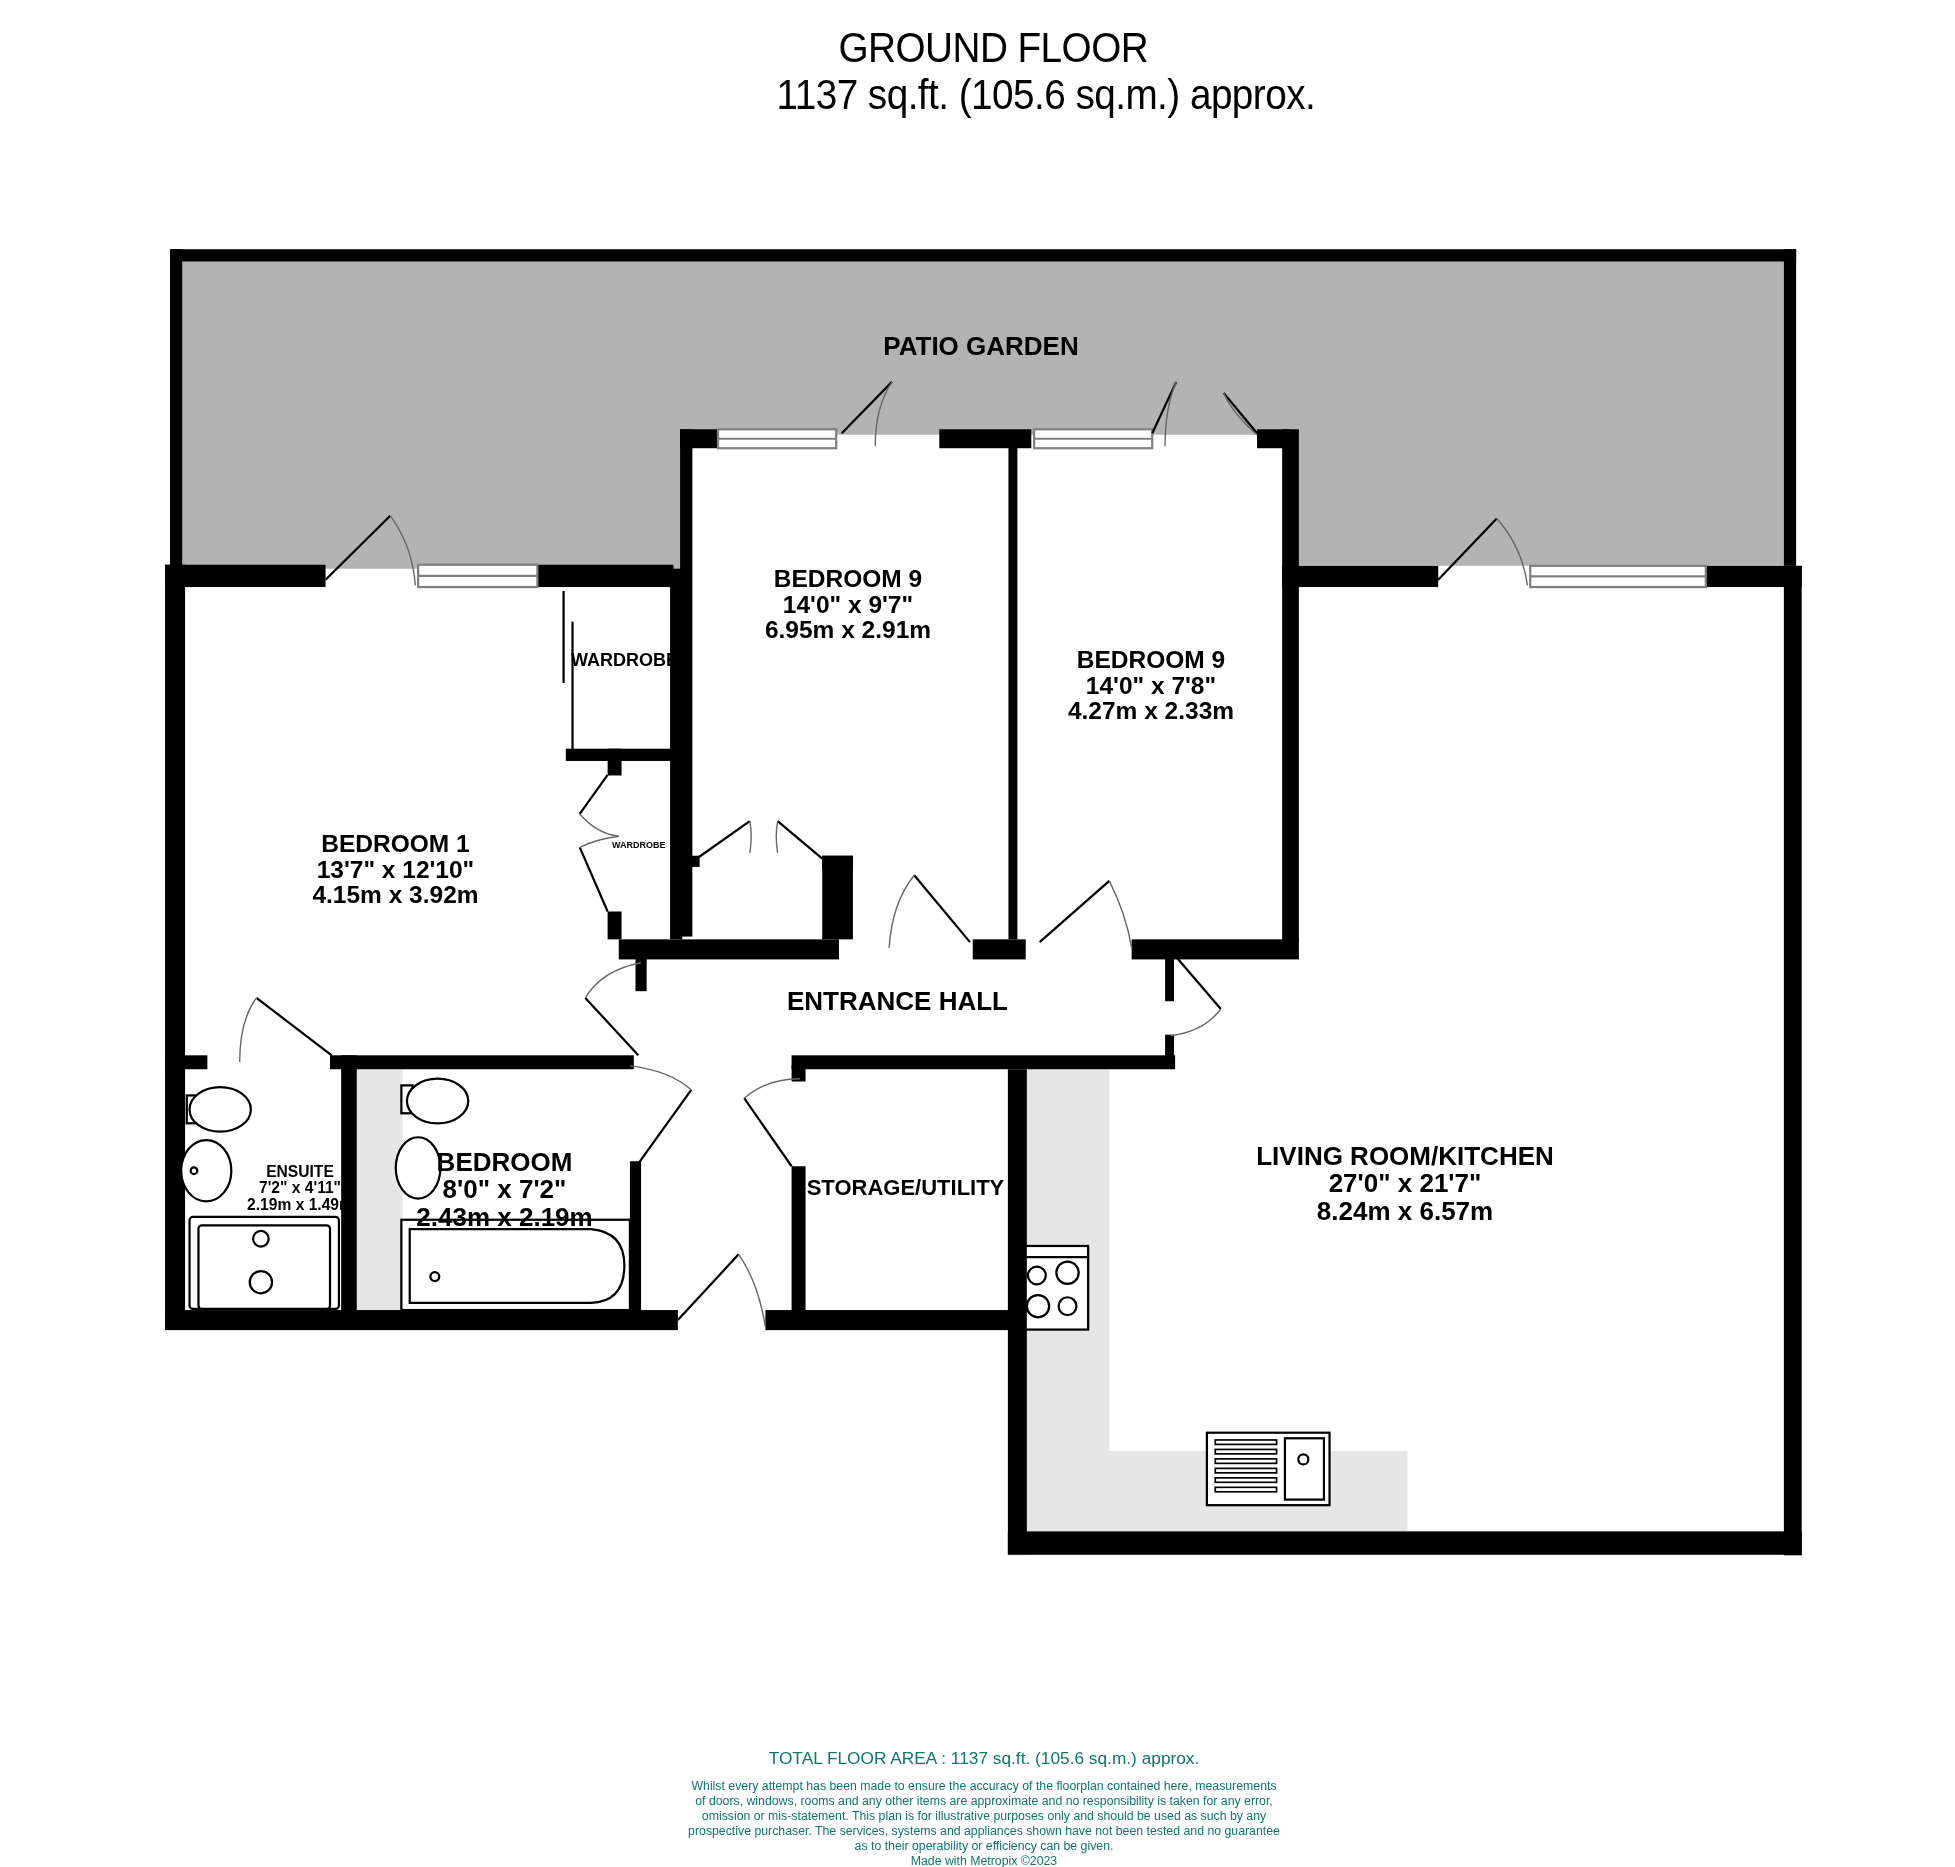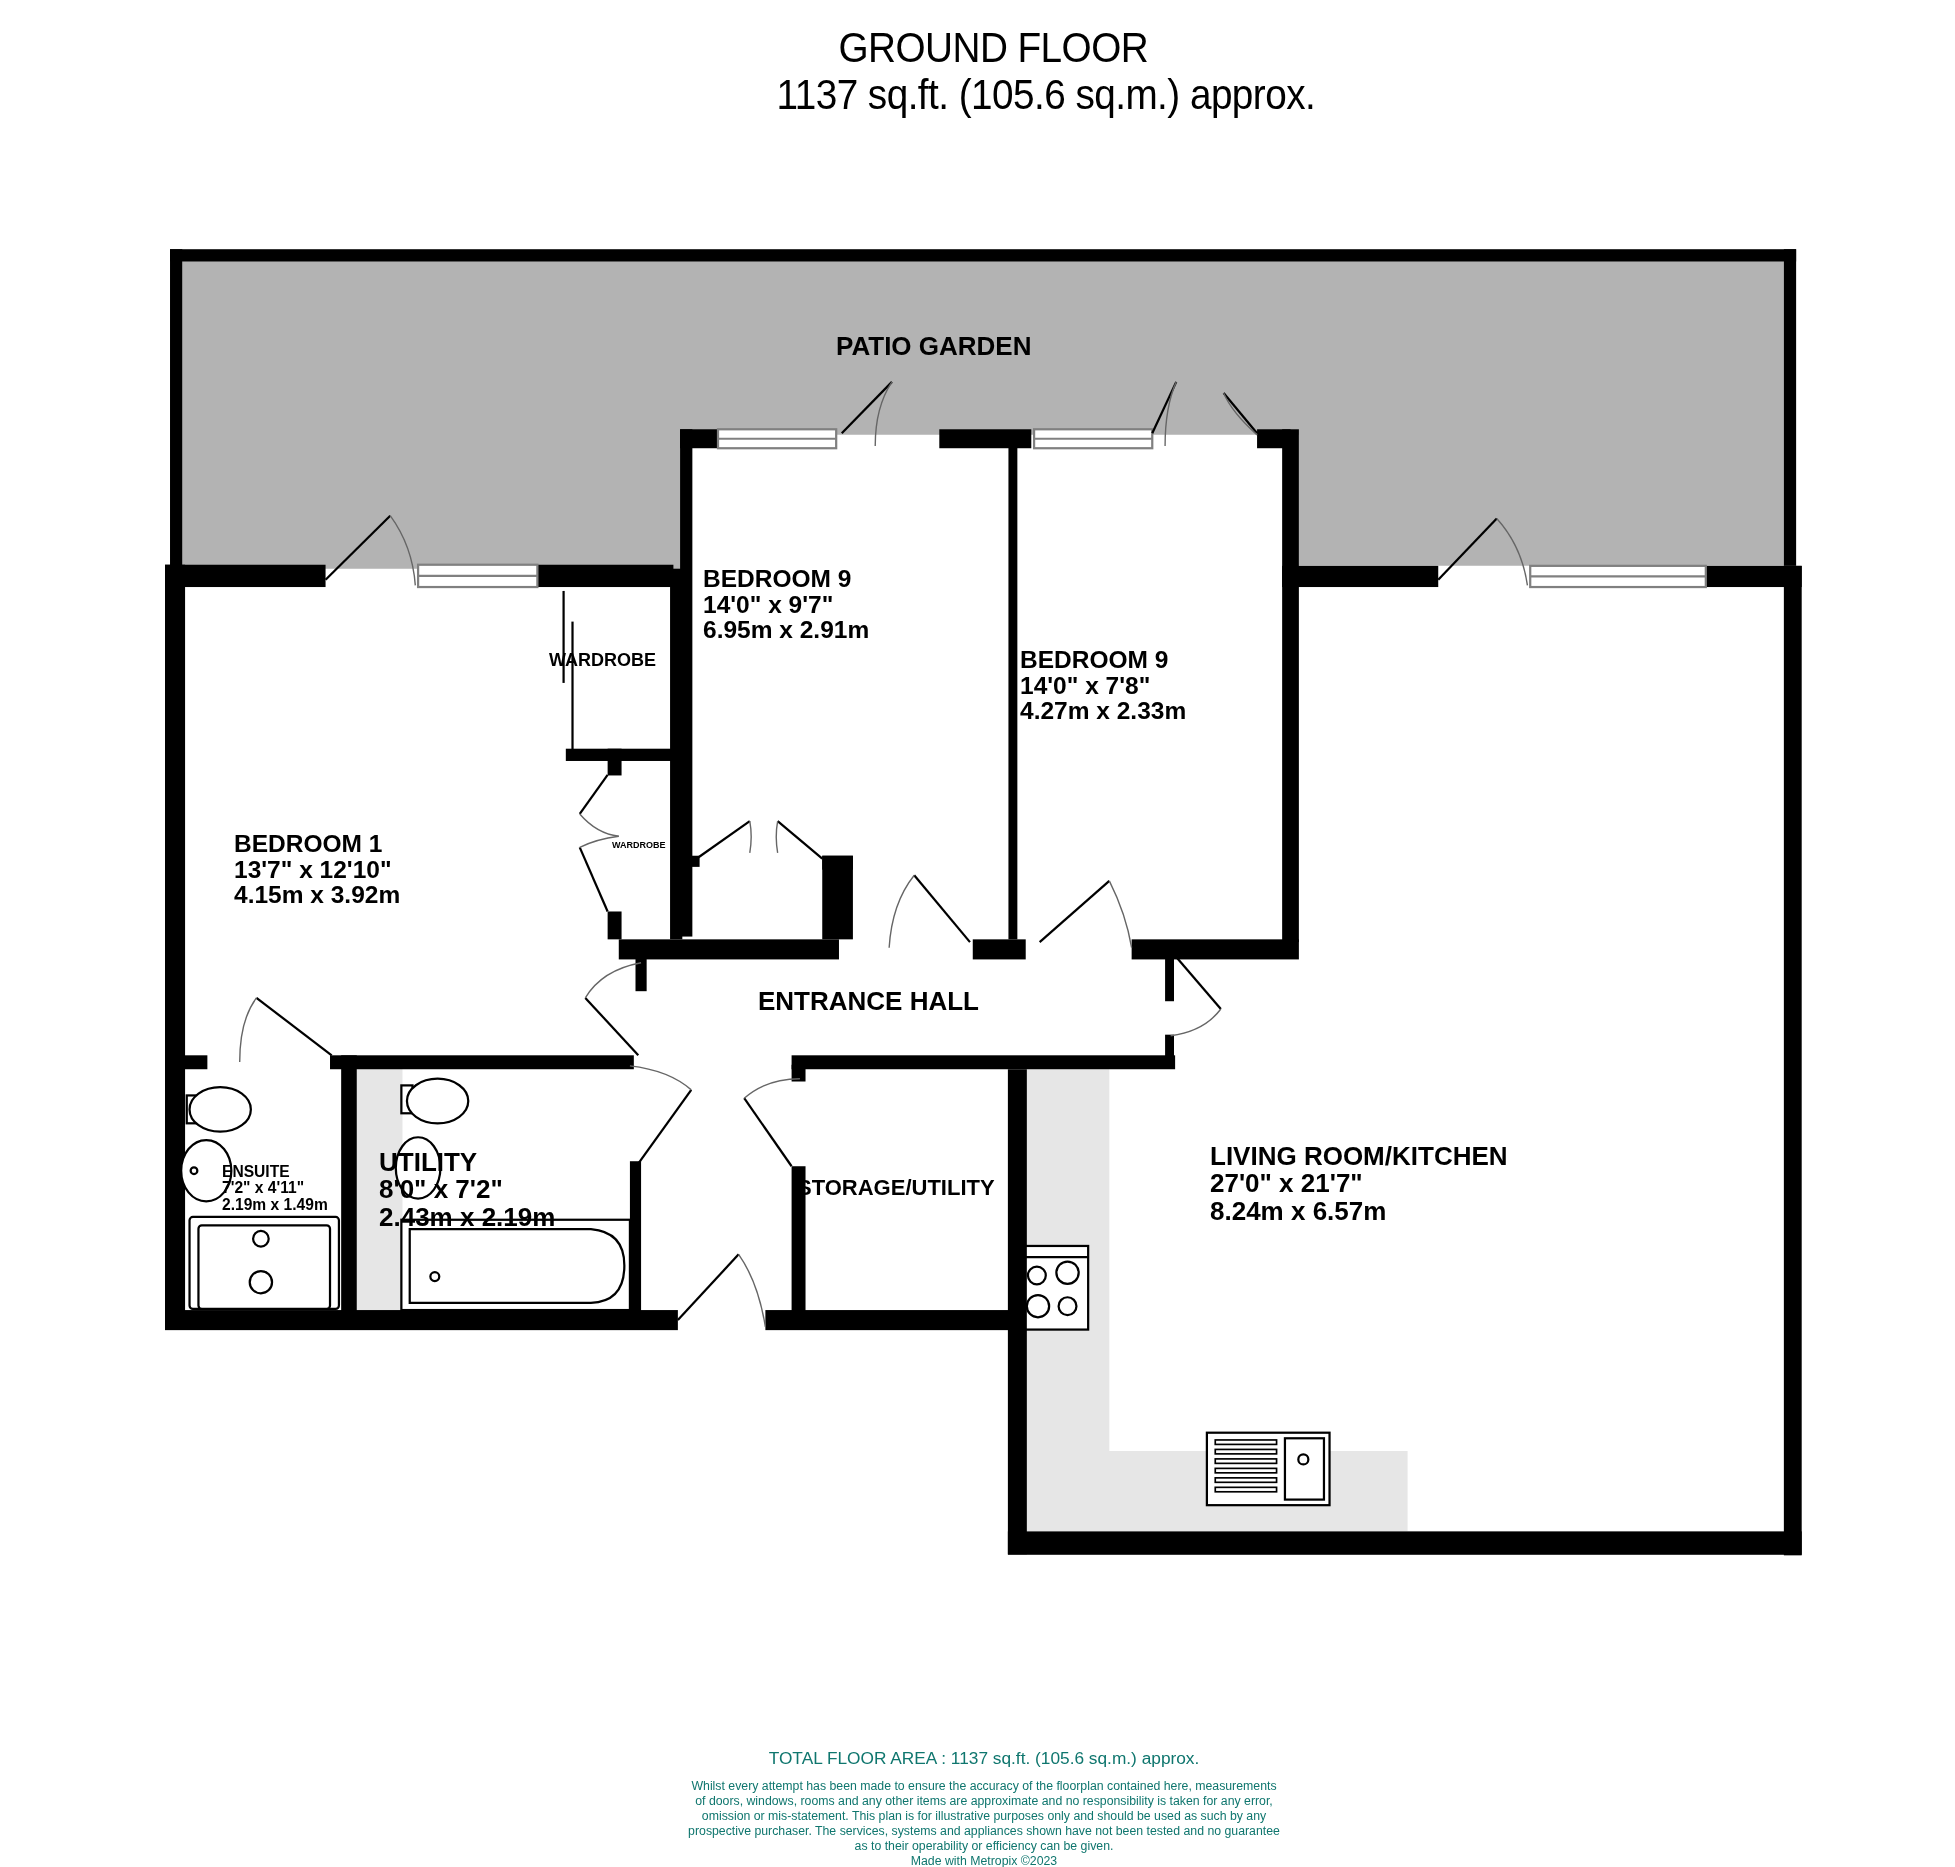--- a/index.html
+++ b/index.html
@@ -1,21 +1,21 @@
 <!DOCTYPE html>
 <html style="font-size:9px"><head>
 <meta charset="utf-8">
 <style>
   html, body { margin:0; padding:0; background:#ffffff; }
   body { width:1955px; height:1867px; position:relative; overflow:hidden; font-family:"Liberation Sans", sans-serif; }
   #plan { position:absolute; left:0; top:0; }
   .title { position:absolute; left:0; width:1955px; text-align:center; color:#000; font-family:"Liberation Sans", sans-serif; }
   #title-main { top:23.4px; font-size:43px; transform:scaleX(0.9); letter-spacing:-0.6px; padding-left:16.7px; }
   #title-area { top:70px; font-size:43px; transform:scaleX(0.9); letter-spacing:-0.6px; padding-left:72px; }
-  .lbl { position:absolute; text-align:left; font-weight:bold; color:#000; font-family:"Liberation Sans", sans-serif; line-height:1.05; white-space:nowrap; }
+  .lbl { position:absolute; text-align:center; font-weight:bold; color:#000; font-family:"Liberation Sans", sans-serif; line-height:1.05; white-space:nowrap; }
   .lbl .nm { display:block; }
   .lbl .dim { display:block; }
   .footer { position:absolute; left:613px; width:742px; text-align:center; color:#0f766e; font-family:Liberation Sans, sans-serif; }
   #footer-total { top:1748px; font-size:17.3px; }
   #footer-disc { top:1779px; font-size:12.3px; line-height:15px; }
   #footer-disc span { display:block; }
 </style>
 </head>
 <body>
 
@@ -244,21 +244,21 @@
   <span class="nm">ENTRANCE HALL</span>
 </div>
 
 <div class="lbl" style="left:185px; top:1164px; width:156px; font-size:15.6px;padding-left:37px;">
   <span class="nm">ENSUITE</span>
   <span class="dim">7'2"  x 4'11"</span>
   <span class="dim">2.19m  x 1.49m</span>
 </div>
 
 <div class="lbl" style="left:379px; top:1149px; width:251px; font-size:26px;">
-  <span class="nm">UTILITY</span>
+  <span class="nm">BEDROOM</span>
   <span class="dim">8'0"  x 7'2"</span>
   <span class="dim">2.43m  x 2.19m</span>
 </div>
 
 <div class="lbl" style="left:797px; top:1176px; width:217px; font-size:22px;">
   <span class="nm">STORAGE/UTILITY</span>
 </div>
 
 <div class="lbl" style="left:1210px; top:1143px; width:390px; font-size:26px;">
   <span class="nm">LIVING ROOM/KITCHEN</span>

